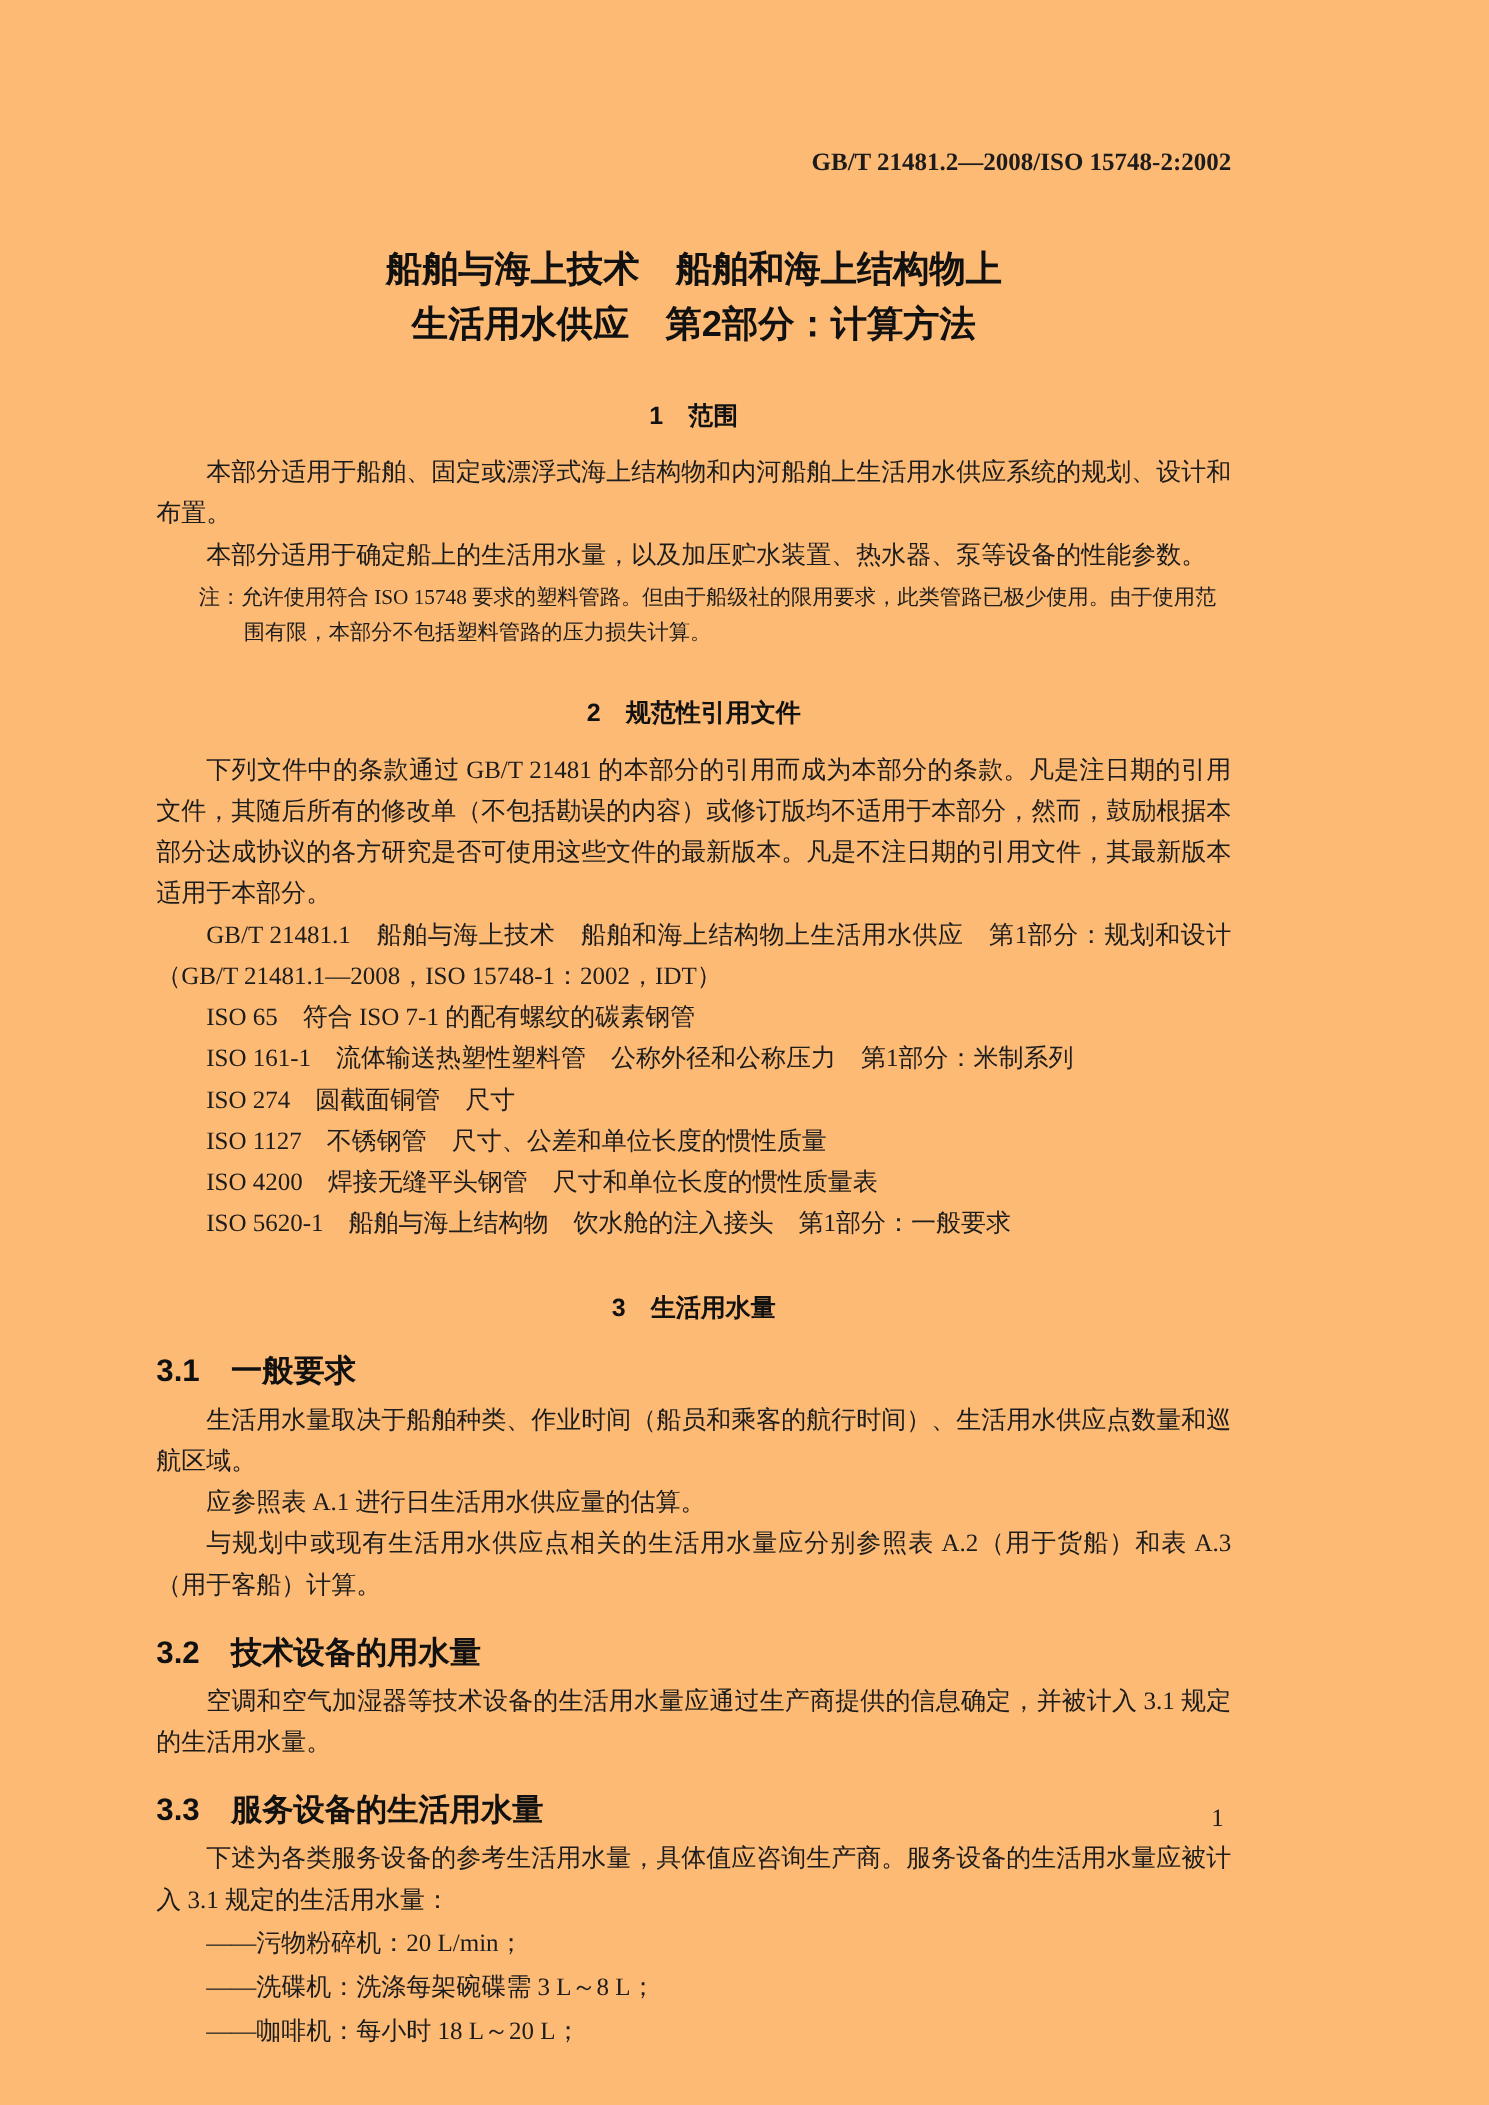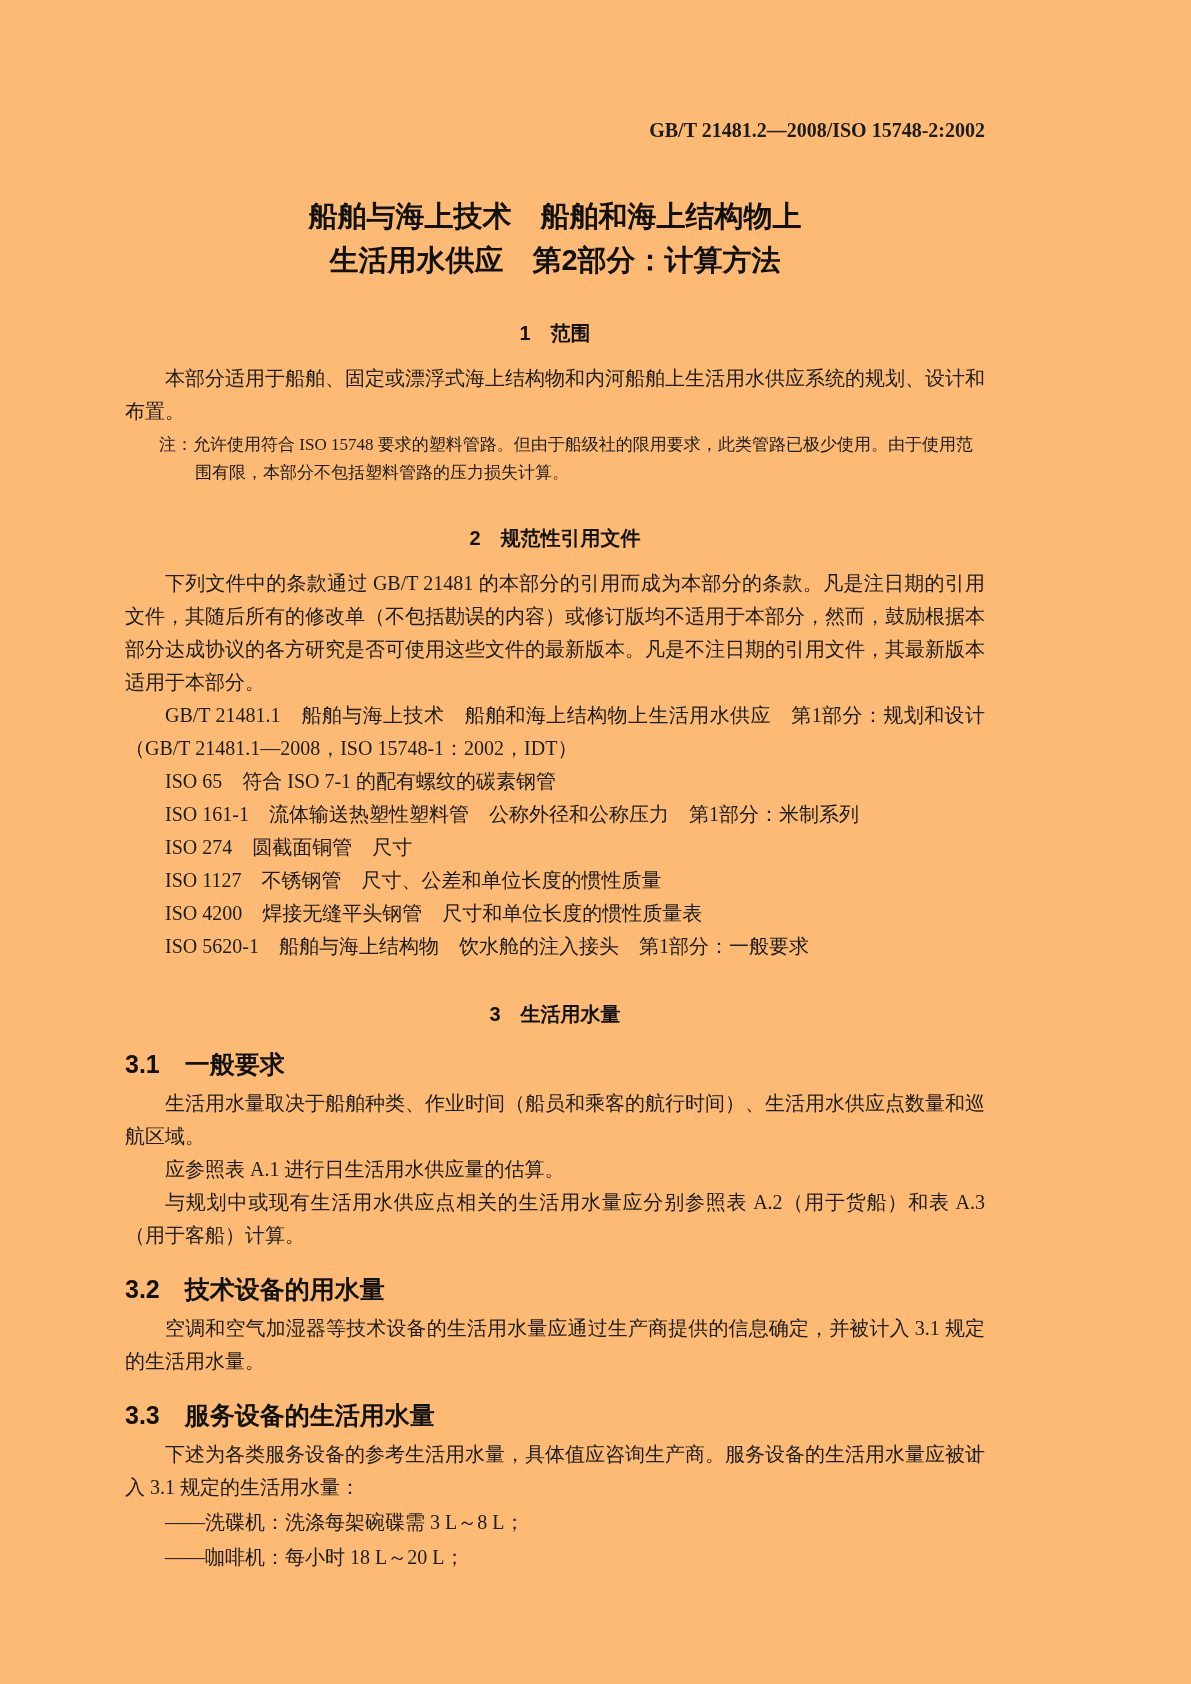--- a/index.html
+++ b/index.html
@@ -97,20 +97,21 @@
 
   <h1 class="doc-title">
     <span class="title-line">船舶与海上技术　船舶和海上结构物上</span>
     <span class="title-line">生活用水供应　第2部分：计算方法</span>
   </h1>
 
   <h2 class="h-sec">1　范围</h2>
 
   <p class="para">本部分适用于船舶、固定或漂浮式海上结构物和内河船舶上生活用水供应系统的规划、设计和布置。</p>
 
+  <p class="para">本部分适用于确定船上的生活用水量，以及加压贮水装置、热水器、泵等设备的性能参数。</p>
 
   <p class="note">注：允许使用符合 ISO 15748 要求的塑料管路。但由于船级社的限用要求，此类管路已极少使用。由于使用范围有限，本部分不包括塑料管路的压力损失计算。</p>
 
   <h2 class="h-sec">2　规范性引用文件</h2>
 
   <p class="para">下列文件中的条款通过 GB/T 21481 的本部分的引用而成为本部分的条款。凡是注日期的引用文件，其随后所有的修改单（不包括勘误的内容）或修订版均不适用于本部分，然而，鼓励根据本部分达成协议的各方研究是否可使用这些文件的最新版本。凡是不注日期的引用文件，其最新版本适用于本部分。</p>
 
   <p class="ref">GB/T 21481.1　船舶与海上技术　船舶和海上结构物上生活用水供应　第1部分：规划和设计（GB/T 21481.1—2008，ISO 15748-1：2002，IDT）</p>
   <p class="ref">ISO 65　符合 ISO 7-1 的配有螺纹的碳素钢管</p>
   <p class="ref">ISO 161-1　流体输送热塑性塑料管　公称外径和公称压力　第1部分：米制系列</p>
@@ -130,18 +131,19 @@
   <p class="para">与规划中或现有生活用水供应点相关的生活用水量应分别参照表 A.2（用于货船）和表 A.3（用于客船）计算。</p>
 
   <h3 class="h-sub">3.2　技术设备的用水量</h3>
 
   <p class="para">空调和空气加湿器等技术设备的生活用水量应通过生产商提供的信息确定，并被计入 3.1 规定的生活用水量。</p>
 
   <h3 class="h-sub">3.3　服务设备的生活用水量</h3>
 
   <p class="para">下述为各类服务设备的参考生活用水量，具体值应咨询生产商。服务设备的生活用水量应被计入 3.1 规定的生活用水量：</p>
 
+  <p class="list-item">——污物粉碎机：20 L/min；</p>
   <p class="list-item">——洗碟机：洗涤每架碗碟需 3 L～8 L；</p>
   <p class="list-item">——咖啡机：每小时 18 L～20 L；</p>
 
   <div class="page-number">1</div>
 
 </div>
 
 </body></html>

